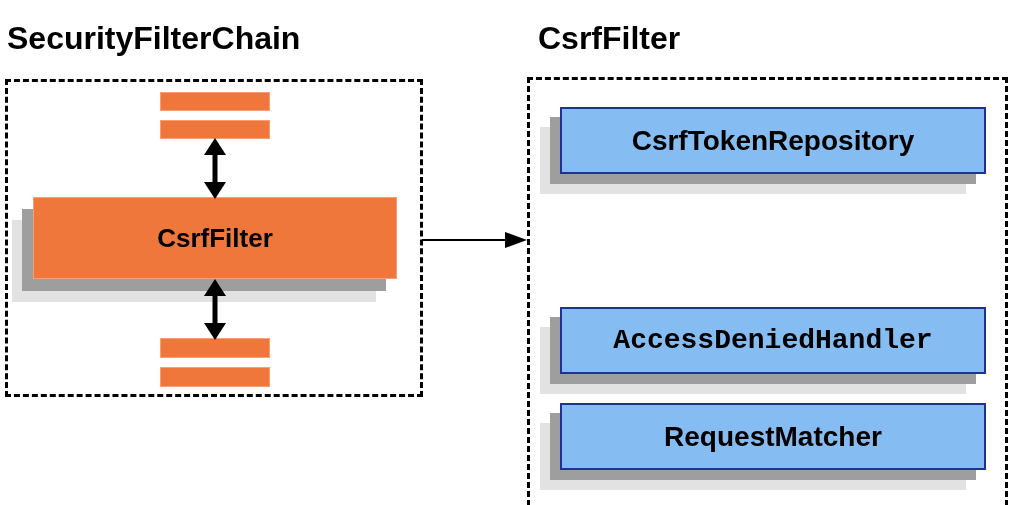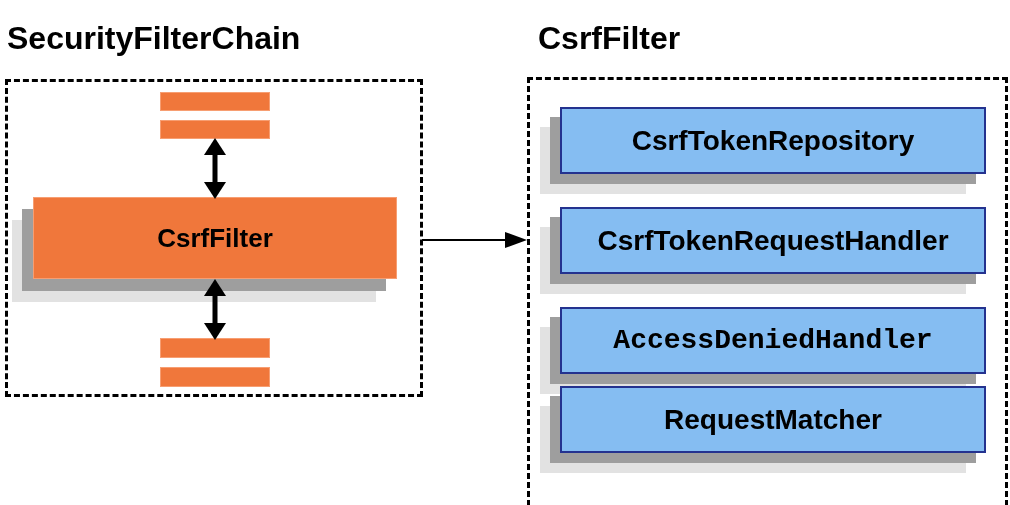--- a/index.html
+++ b/index.html
@@ -80,21 +80,21 @@
     left: 0; top: 0; width: 426px; height: 67px;
     background: var(--blue_fill);
     border: 2px solid var(--blue_border);
     display: flex; align-items: center; justify-content: center;
     font-size: 28px; font-weight: bold; color: var(--text);
     white-space: nowrap;
   }
   .comp1 { top: 93px;  }
   .comp2 { top: 193px; }
   .comp3 { top: 293px; font-family: Liberation Mono, monospace; }
-  .comp4 { top: 372px; }
+  .comp4 { top: 389px; }
 
   .arrow-svg { position: absolute; }
   .va1 { left: 195px; top: 124px; }
   .va2 { left: 195px; top: 265px; }
   .ha  { left: 421px; top: 213px; }
 </style>
 </head>
 <body>
 
 <div class="canvas">
@@ -137,27 +137,20 @@
   </svg>
 
   <div class="comp comp1">
     <div class="shadow sh-light"></div>
     <div class="shadow sh-dark"></div>
     <div class="face">
       <span>CsrfTokenRepository</span>
     </div>
   </div>
 
-  <div class="comp comp2">
-    <div class="shadow sh-light"></div>
-    <div class="shadow sh-dark"></div>
-    <div class="face">
-      <span>CsrfTokenRequestHandler</span>
-    </div>
-  </div>
 
   <div class="comp comp3">
     <div class="shadow sh-light"></div>
     <div class="shadow sh-dark"></div>
     <div class="face">
       <span>AccessDeniedHandler</span>
     </div>
   </div>
 
   <div class="comp comp4">

